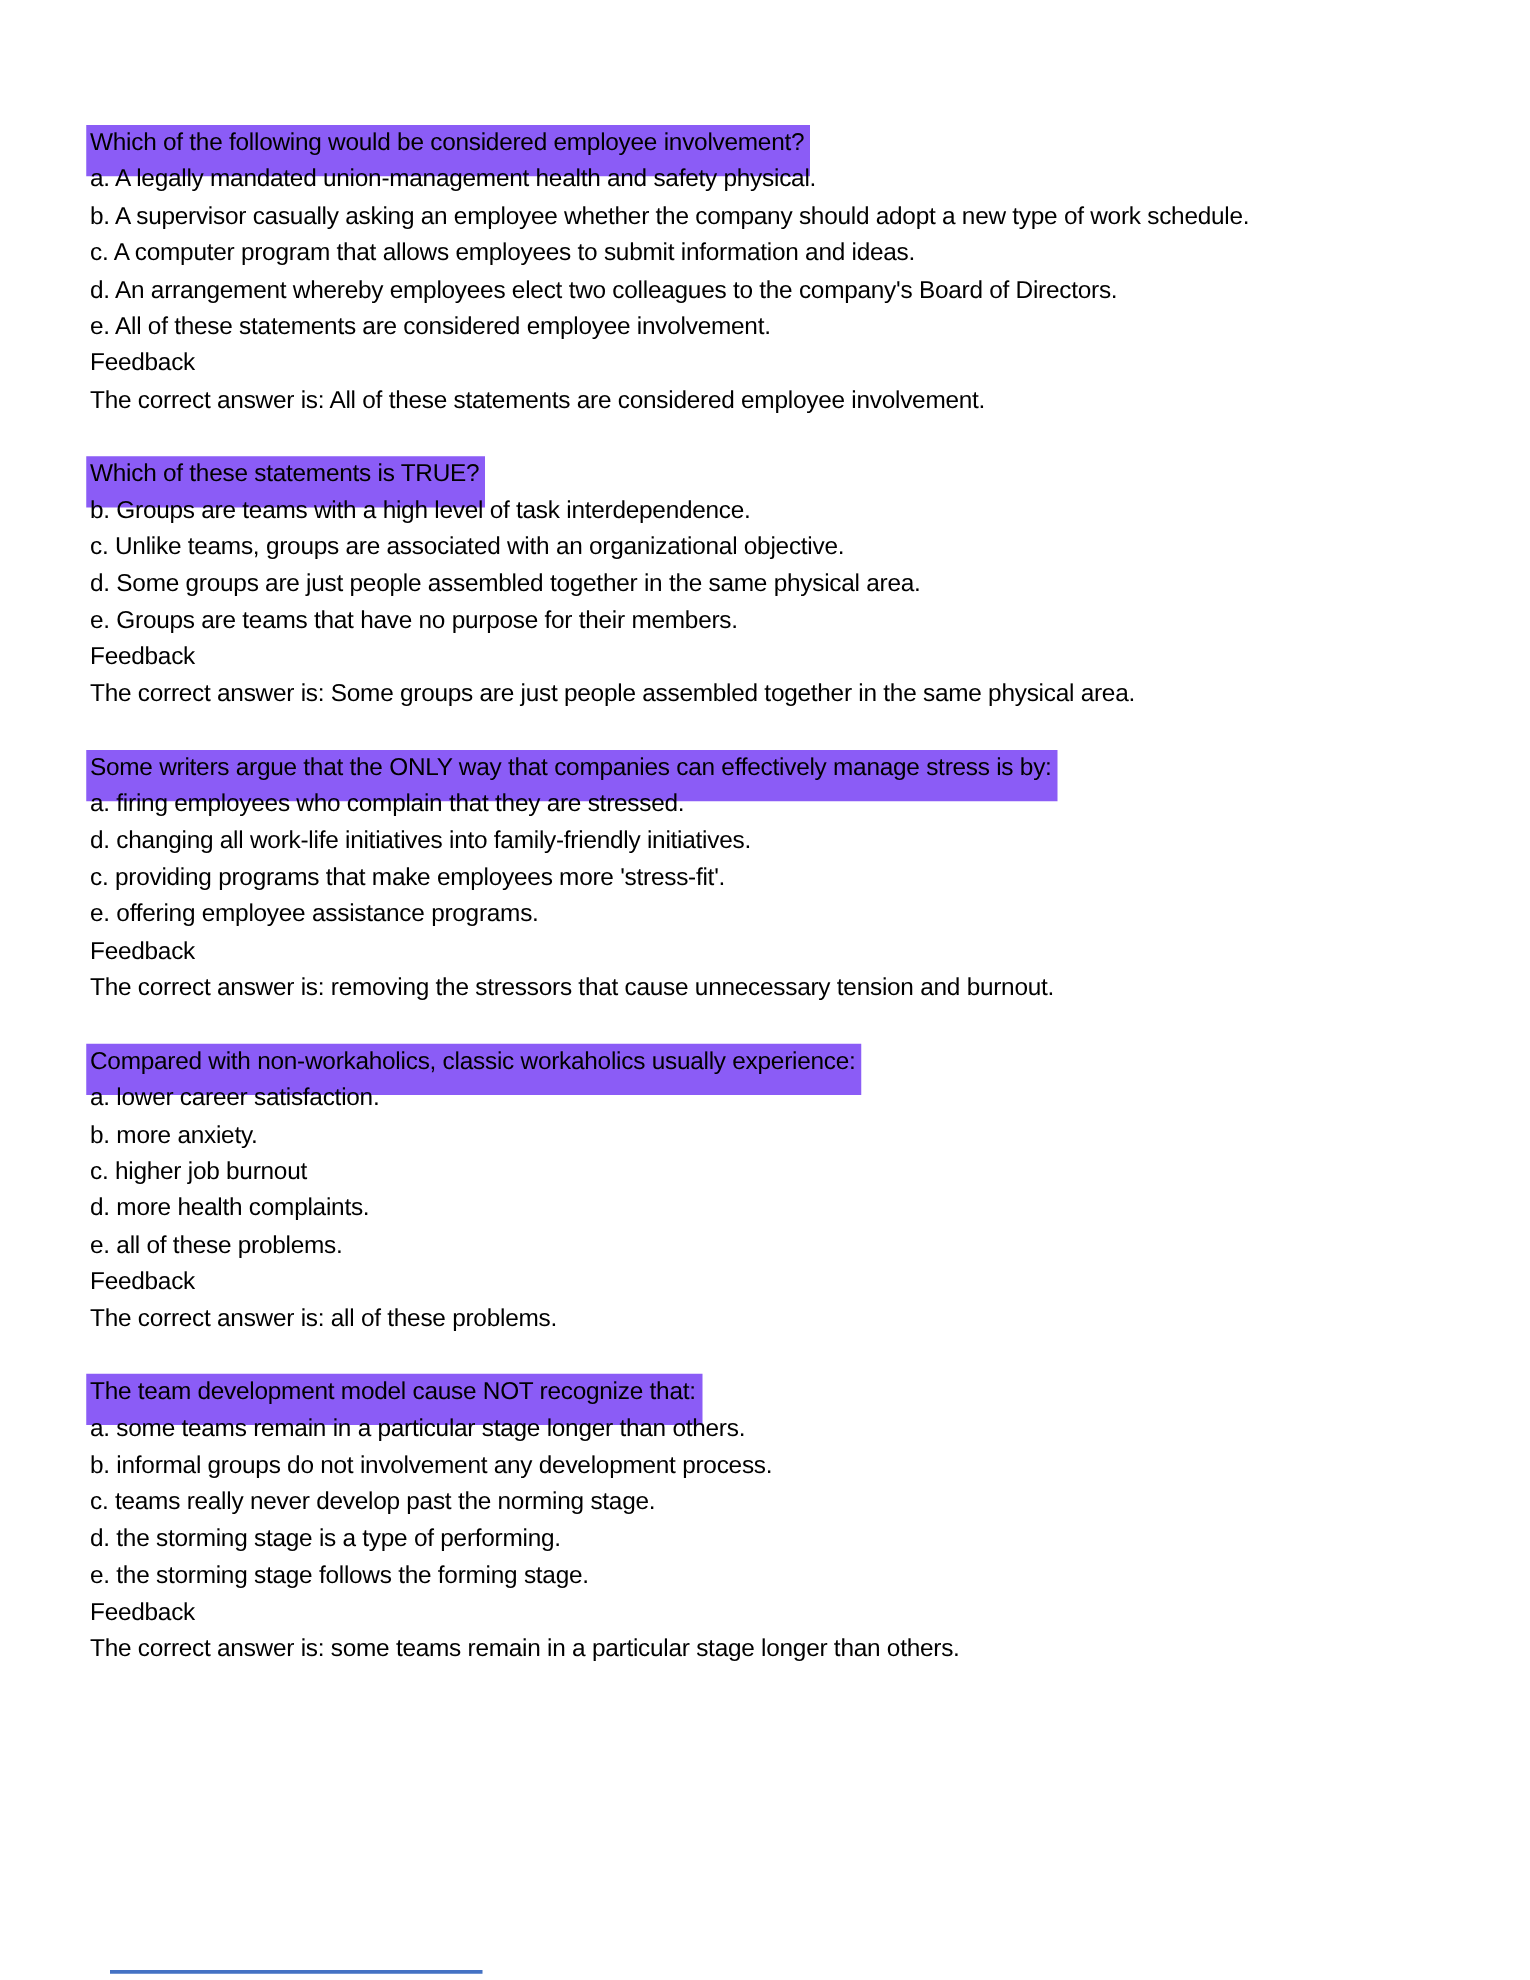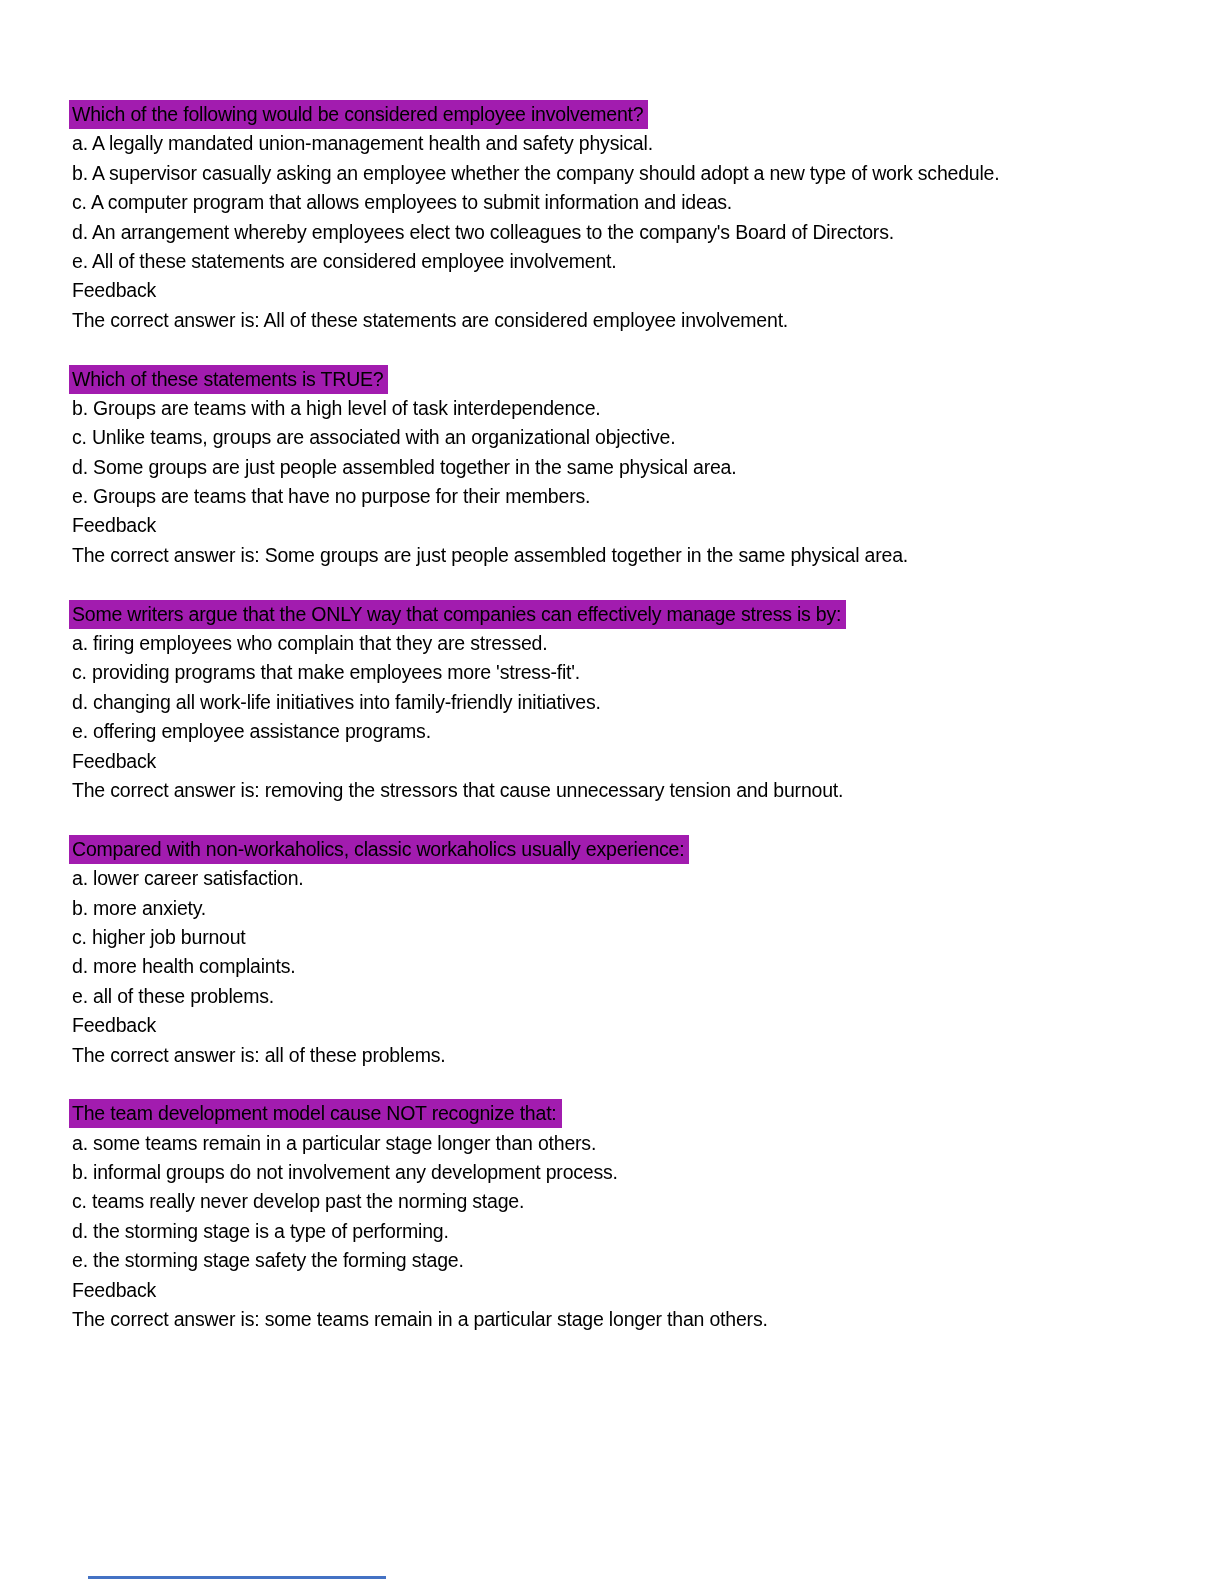--- a/index.html
+++ b/index.html
@@ -22,22 +22,22 @@
     margin-bottom: 29.4px;
   }
   .line {
     height: 29.4px;
     line-height: 29.4px;
     font-size: 19.5px;
     white-space: nowrap;
     letter-spacing: -0.2px;
   }
   .hl {
-    background: #a21caf;
-    padding: 3px 5px 4px 3px;
+    background: #8b5cf6;
+    padding: 3px 5px 16px 3px;
     margin-left: -3px;
   }
   .bottom-rule {
     position: absolute;
     left: 88px;
     top: 1576px;
     width: 298px;
     height: 3px;
     background: #4472c4;
   }
@@ -64,22 +64,22 @@
     <div class="line">c. Unlike teams, groups are associated with an organizational objective.</div>
     <div class="line">d. Some groups are just people assembled together in the same physical area.</div>
     <div class="line">e. Groups are teams that have no purpose for their members.</div>
     <div class="line">Feedback</div>
     <div class="line">The correct answer is: Some groups are just people assembled together in the same physical area.</div>
   </section>
 
   <section class="block">
     <div class="line"><span class="hl">Some writers argue that the ONLY way that companies can effectively manage stress is by:</span></div>
     <div class="line">a. firing employees who complain that they are stressed.</div>
+    <div class="line">d. changing all work-life initiatives into family-friendly initiatives.</div>
     <div class="line">c. providing programs that make employees more 'stress-fit'.</div>
-    <div class="line">d. changing all work-life initiatives into family-friendly initiatives.</div>
     <div class="line">e. offering employee assistance programs.</div>
     <div class="line">Feedback</div>
     <div class="line">The correct answer is: removing the stressors that cause unnecessary tension and burnout.</div>
   </section>
 
   <section class="block">
     <div class="line"><span class="hl">Compared with non-workaholics, classic workaholics usually experience:</span></div>
     <div class="line">a. lower career satisfaction.</div>
     <div class="line">b. more anxiety.</div>
     <div class="line">c. higher job burnout</div>
@@ -88,20 +88,20 @@
     <div class="line">Feedback</div>
     <div class="line">The correct answer is: all of these problems.</div>
   </section>
 
   <section class="block">
     <div class="line"><span class="hl">The team development model cause NOT recognize that:</span></div>
     <div class="line">a. some teams remain in a particular stage longer than others.</div>
     <div class="line">b. informal groups do not involvement any development process.</div>
     <div class="line">c. teams really never develop past the norming stage.</div>
     <div class="line">d. the storming stage is a type of performing.</div>
-    <div class="line">e. the storming stage safety the forming stage.</div>
+    <div class="line">e. the storming stage follows the forming stage.</div>
     <div class="line">Feedback</div>
     <div class="line">The correct answer is: some teams remain in a particular stage longer than others.</div>
   </section>
 
 </main>
 
 <div class="bottom-rule"></div>
 
 </body></html>

